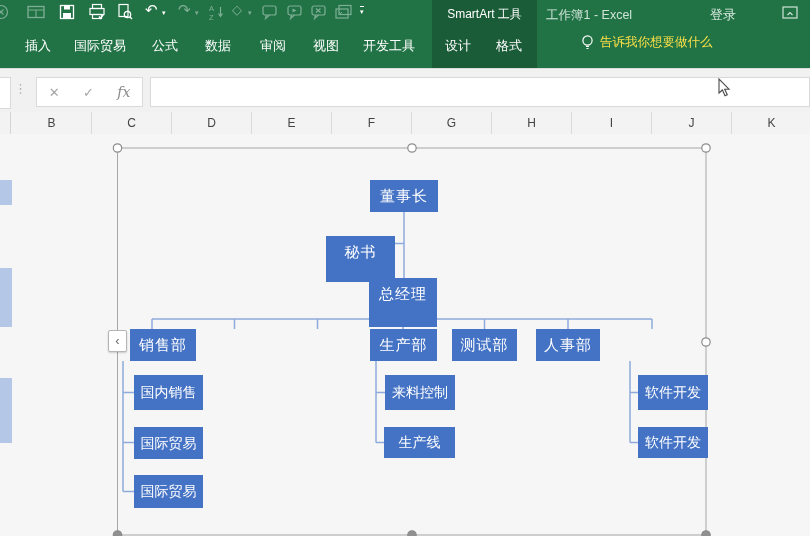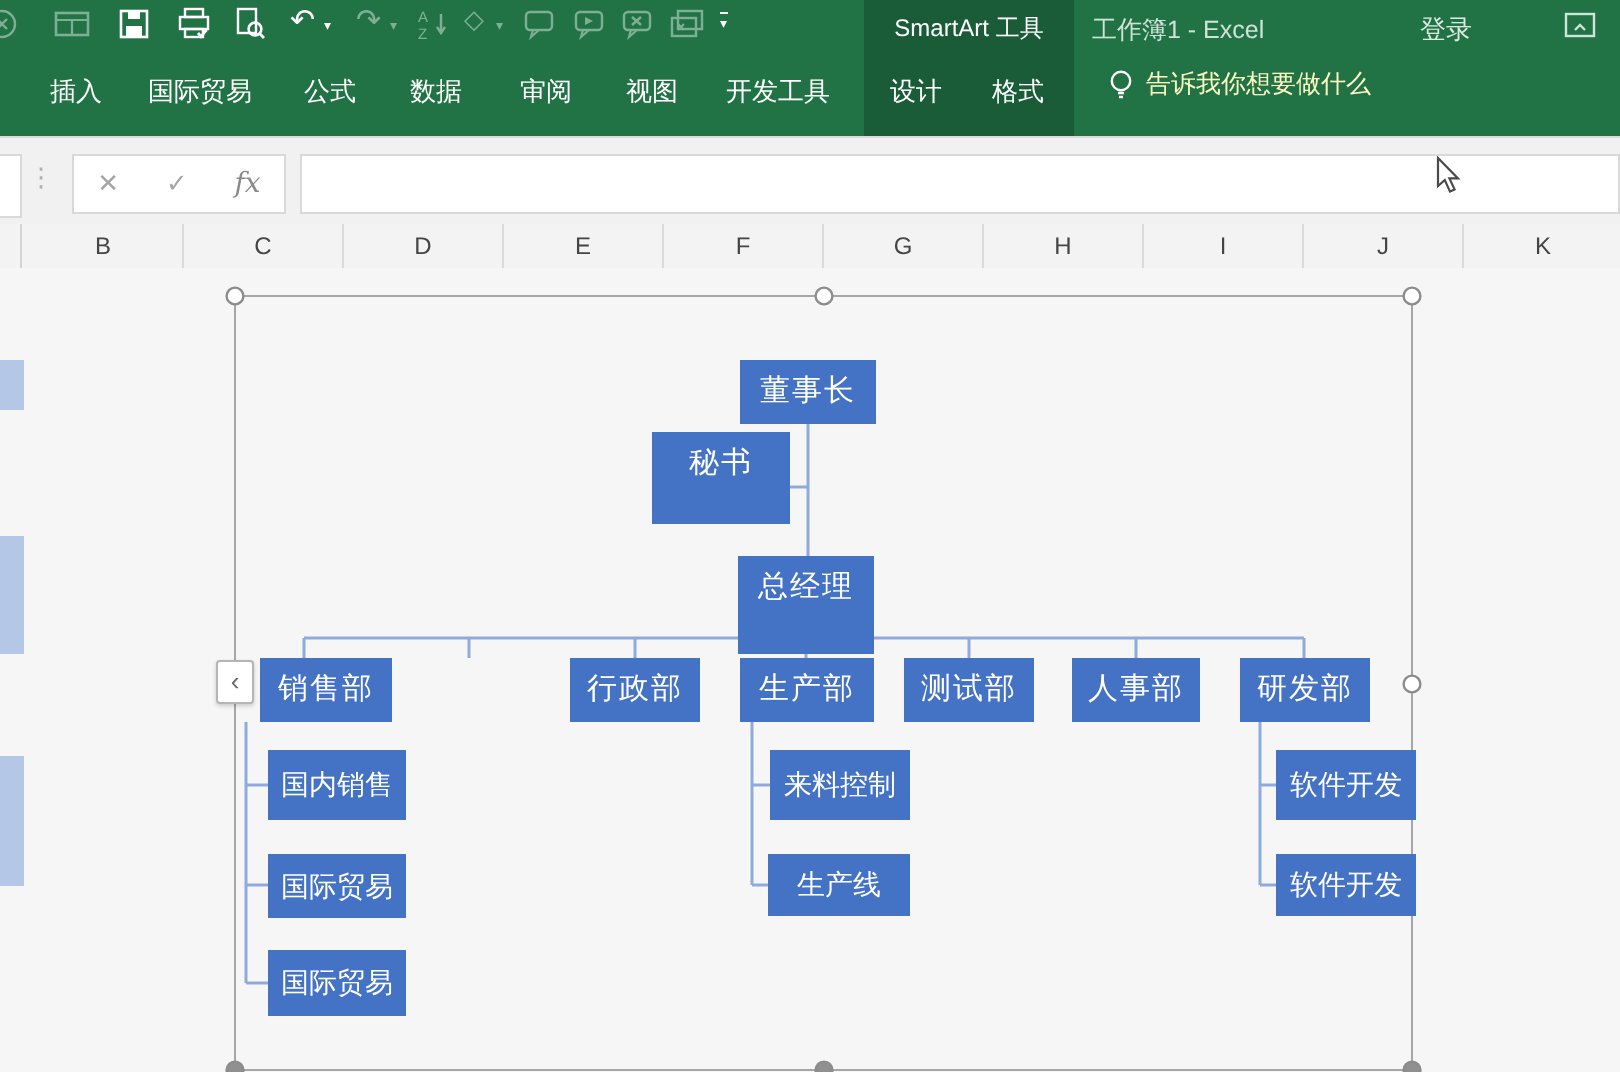--- a/index.html
+++ b/index.html
@@ -10,21 +10,21 @@
   #ctx-block{position:absolute;left:432px;top:0;width:105px;height:68px;background:#1a5c38;}
   .qicon{position:absolute;top:3px;}
   .caret{position:absolute;top:9px;font-size:7px;color:#fff;}
   .faded{opacity:.42;}
   .ctx-label{position:absolute;left:0;top:6px;width:105px;text-align:center;
     color:#fff;font-size:12px;}
   .doc-title{position:absolute;left:546px;top:7px;font-size:12.5px;color:#cfe3d8;}
   .sign-in{position:absolute;left:710px;top:6px;font-size:13px;color:#dcebe2;cursor:default;}
   .ribbon-opts{position:absolute;left:782px;top:5px;}
   .tab{position:absolute;top:37px;font-size:13px;color:#fff;cursor:default;white-space:nowrap;}
-  .tellme{position:absolute;left:553px;top:34px;display:flex;align-items:center;color:#fef9c3;}
+  .tellme{position:absolute;left:580px;top:34px;display:flex;align-items:center;color:#fde047;}
   .tellme .t-label{font-size:12.5px;margin-left:5px;}
   
   #formula-row{position:absolute;left:0;top:68px;width:810px;height:44px;
     background:#f1f1f1;border-top:1px solid #dcdcdc;}
   .namebox-sliver{position:absolute;left:0;top:8px;width:10px;height:30px;background:#fff;
     border:1px solid #d9d9d9;border-left:none;}
   .fdots{position:absolute;left:14px;top:12px;color:#b0b0b0;font-size:13px;letter-spacing:0;}
   .fx-group{position:absolute;left:36px;top:8px;width:107px;height:30px;background:#fff;
     border:1px solid #d9d9d9;box-sizing:border-box;display:flex;align-items:center;
     justify-content:space-around;color:#a6a6a6;}
@@ -220,29 +220,27 @@
       <circle cx="412" cy="148" r="4.2"></circle>
       <circle cx="706" cy="148" r="4.2"></circle>
       <circle cx="706" cy="342" r="4.2"></circle>
       <circle cx="117.5" cy="535" r="4.2" fill="#909090"></circle>
       <circle cx="412" cy="535" r="4.2" fill="#909090"></circle>
       <circle cx="706" cy="535" r="4.2" fill="#909090"></circle>
     </g>
   </svg>
 
   <div class="node" style="left:370px;top:180px;width:68px;height:32px;line-height:32px">董事长</div>
-  <div class="node" style="left:326px;top:216px;width:69px;height:46px;line-height:31px">秘书</div>
+  <div class="node" style="left:326px;top:236px;width:69px;height:46px;line-height:31px">秘书</div>
   <div class="node" style="left:369px;top:278px;width:68px;height:49px;line-height:32px">总经理</div>
 
   <div class="node" style="left:130px;top:329px;width:66px;height:32px;line-height:32px">销售部</div>
-  <div class="node" style="left:285px;top:329px;width:65px;height:32px;line-height:32px">行政部</div>
   <div class="node" style="left:452px;top:329px;width:65px;height:32px;line-height:32px">测试部</div>
   <div class="node" style="left:370px;top:329px;width:67px;height:32px;line-height:32px">生产部</div>
   <div class="node" style="left:536px;top:329px;width:64px;height:32px;line-height:32px">人事部</div>
-  <div class="node" style="left:620px;top:329px;width:65px;height:32px;line-height:32px">研发部</div>
 
   <div class="node sub" style="left:134px;top:375px;width:69px;height:35px;line-height:35px">国内销售</div>
   <div class="node sub" style="left:134px;top:427px;width:69px;height:32px;line-height:32px">国际贸易</div>
   <div class="node sub" style="left:134px;top:475px;width:69px;height:33px;line-height:33px">国际贸易</div>
 
   <div class="node sub" style="left:385px;top:375px;width:70px;height:35px;line-height:35px">来料控制</div>
   <div class="node sub" style="left:384px;top:427px;width:71px;height:31px;line-height:31px">生产线</div>
 
   <div class="node sub" style="left:638px;top:375px;width:70px;height:35px;line-height:35px">软件开发</div>
   <div class="node sub" style="left:638px;top:427px;width:70px;height:31px;line-height:31px">软件开发</div>

